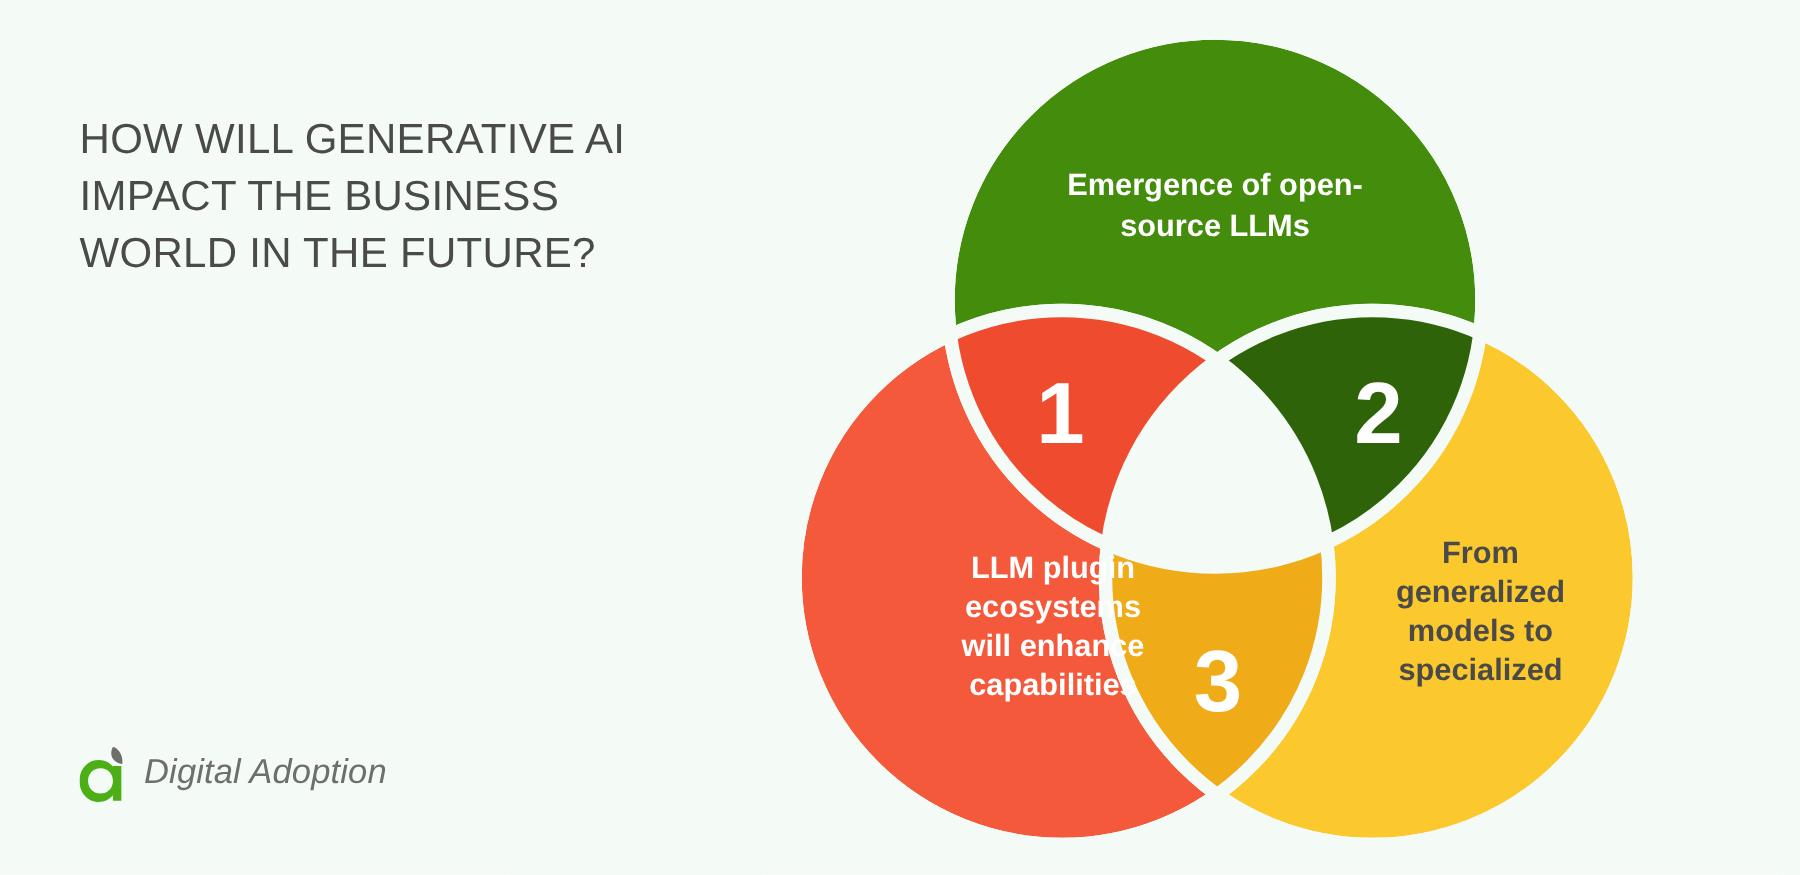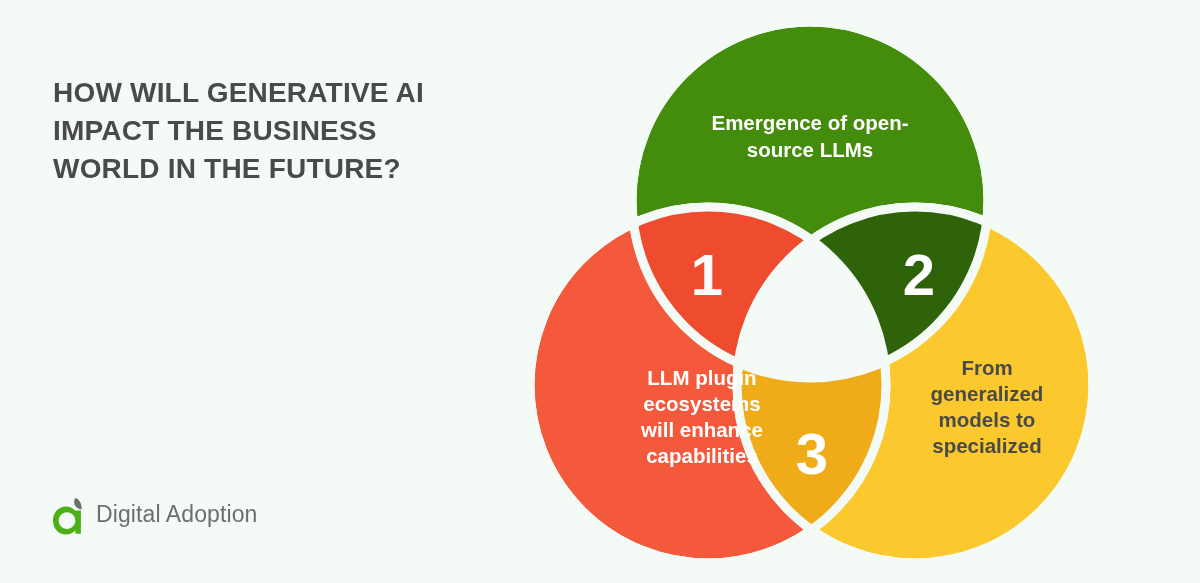--- a/index.html
+++ b/index.html
@@ -20,21 +20,21 @@
   }
 
   
   #headline {
     position: absolute;
     left: 53px;
     top: 74px;
     width: 420px;
     font-size: 28px;
     line-height: 1.36;
-    font-weight: bold;
+    font-weight: normal;
     letter-spacing: 0.2px;
     color: #4A4A48;
     text-transform: uppercase;
   }
 
   #logo {
     position: absolute;
     left: 53px;
     top: 495px;
     display: flex;
@@ -83,21 +83,21 @@
   <div id="logo">
     <svg class="mark" viewBox="0 0 36 40">
       <path d="M23.5 3.2c3.2 2.0 5.1 5.6 5.1 9.4 0 0.6-0.05 1.2-0.14 1.8
                -3.0-0.4-5.4-1.9-6.6-4.2-1.0-2.0-1.0-4.5 0.2-7.0z" fill="#6E6E6C"></path>
       <path d="M27.9 15.6v23.2h-5.6v-3.6c-2.4 2.9-5.7 4.4-9.6 4.4
                C5.6 39.6 0 33.6 0 25.6 0 17.6 5.6 11.6 12.7 11.6
                c3.9 0 7.2 1.5 9.6 4.4v-0.4z
                M14.0 34.0c4.7 0 8.3-3.6 8.3-8.4 0-4.8-3.6-8.4-8.3-8.4
                -4.7 0-8.3 3.6-8.3 8.4 0 4.8 3.6 8.4 8.3 8.4z" fill="#4CAF16"></path>
     </svg>
-    <div class="wordmark" style="color: rgb(110, 110, 108);">Digital Adoption</div>
+    <div class="wordmark" style="color: rgb(110, 110, 108); font-style: italic;">Digital Adoption</div>
   </div>
 
   <svg id="venn" viewBox="0 0 700 583">
     <defs>
       <clipPath id="clip-top">
           <circle id="c-top" cx="310" cy="200" r="178"></circle>
         </clipPath>
       <clipPath id="clip-left">
           <circle id="c-left" cx="208" cy="385" r="178"></circle>
         </clipPath>

